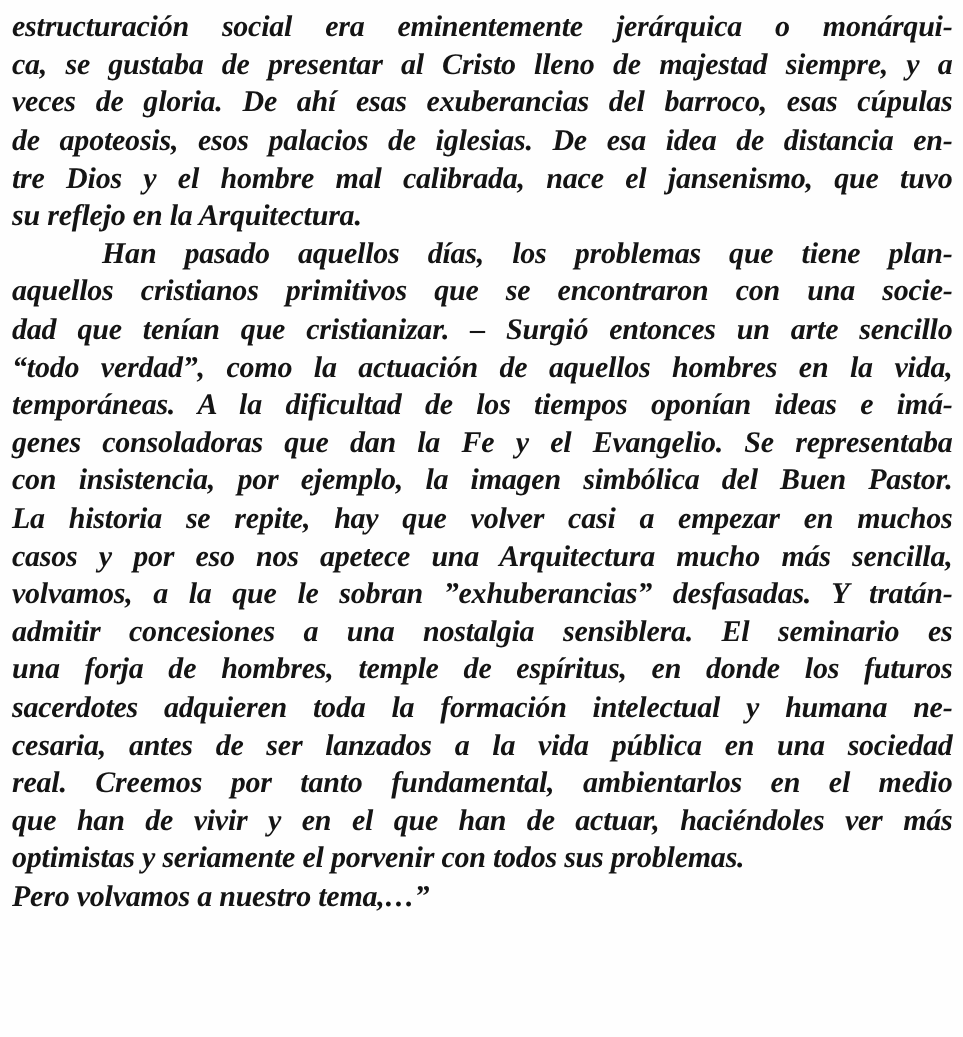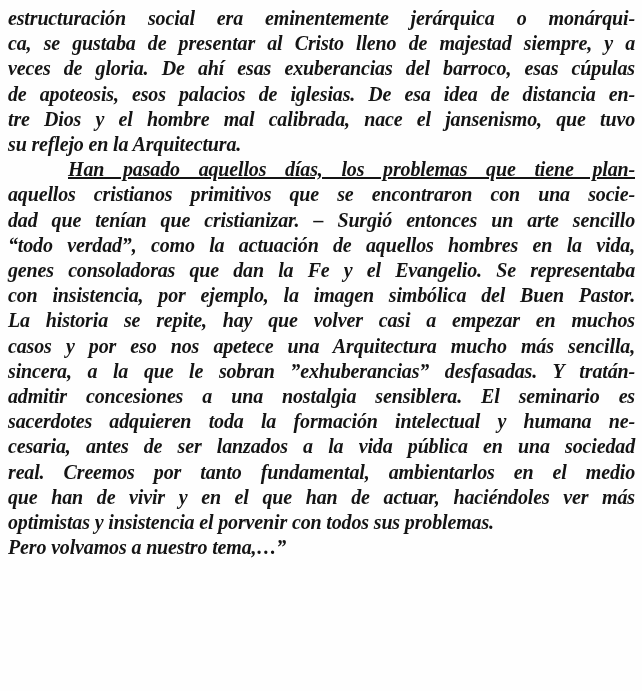--- a/index.html
+++ b/index.html
@@ -31,45 +31,46 @@
     text-align-last: justify;
     text-justify: inter-word;
     white-space: normal;
   }
   .line.no-justify {
     text-align: right;
     text-align-last: left;
   }
   .line.indent {
     padding-left: 60px;
-    text-decoration: underline;
   }
 </style>
 </head>
 <body>
 
 <div class="page">
   <div class="text-block" id="text-block">
 
   <div class="line">estructuración social era eminentemente jerárquica o monárqui-</div>
       <div class="line">ca, se gustaba de presentar al Cristo lleno de majestad siempre, y a</div>
       <div class="line">veces de gloria. De ahí esas exuberancias del barroco, esas cúpulas</div>
       <div class="line">de apoteosis, esos palacios de iglesias. De esa idea de distancia en-</div>
       <div class="line">tre Dios y el hombre mal calibrada, nace el jansenismo, que tuvo</div>
       <div class="line no-justify">su reflejo en la Arquitectura.</div>
       <div class="line indent">Han pasado aquellos días, los problemas que tiene plan-</div>
       <div class="line">aquellos cristianos primitivos que se encontraron con una socie-</div>
       <div class="line">dad que tenían que cristianizar. – Surgió entonces un arte sencillo</div>
       <div class="line">“todo verdad”, como la actuación de aquellos hombres en la vida,</div>
+      <div class="line">temporáneas. A la dificultad de los tiempos oponían ideas e imá-</div>
       <div class="line">genes consoladoras que dan la Fe y el Evangelio. Se representaba</div>
       <div class="line">con insistencia, por ejemplo, la imagen simbólica del Buen Pastor.</div>
       <div class="line">La historia se repite, hay que volver casi a empezar en muchos</div>
       <div class="line">casos y por eso nos apetece una Arquitectura mucho más sencilla,</div>
-      <div class="line">sincera, a la que le sobran ”exhuberancias” desfasadas. Y tratán-</div>
+      <div class="line">volvamos, a la que le sobran ”exhuberancias” desfasadas. Y tratán-</div>
       <div class="line">admitir concesiones a una nostalgia sensiblera. El seminario es</div>
+      <div class="line">una forja de hombres, temple de espíritus, en donde los futuros</div>
       <div class="line">sacerdotes adquieren toda la formación intelectual y humana ne-</div>
       <div class="line">cesaria, antes de ser lanzados a la vida pública en una sociedad</div>
       <div class="line">real. Creemos por tanto fundamental, ambientarlos en el medio</div>
       <div class="line">que han de vivir y en el que han de actuar, haciéndoles ver más</div>
-      <div class="line no-justify">optimistas y insistencia el porvenir con todos sus problemas.</div>
+      <div class="line no-justify">optimistas y seriamente el porvenir con todos sus problemas.</div>
       <div class="line no-justify">Pero volvamos a nuestro tema,…”</div>
     </div>
 </div>
 
 </body></html>

